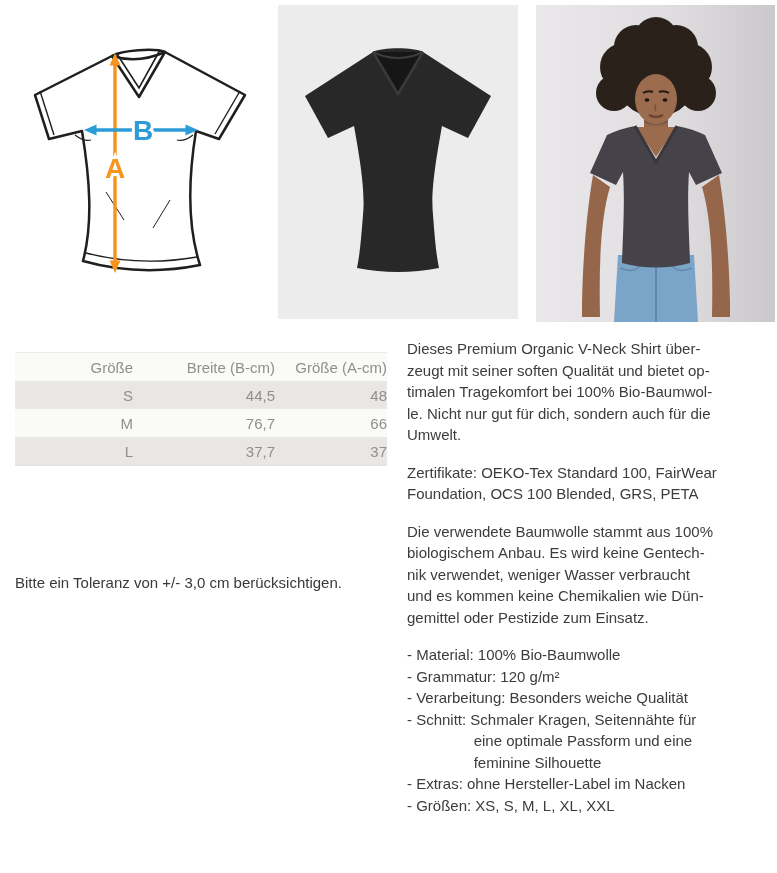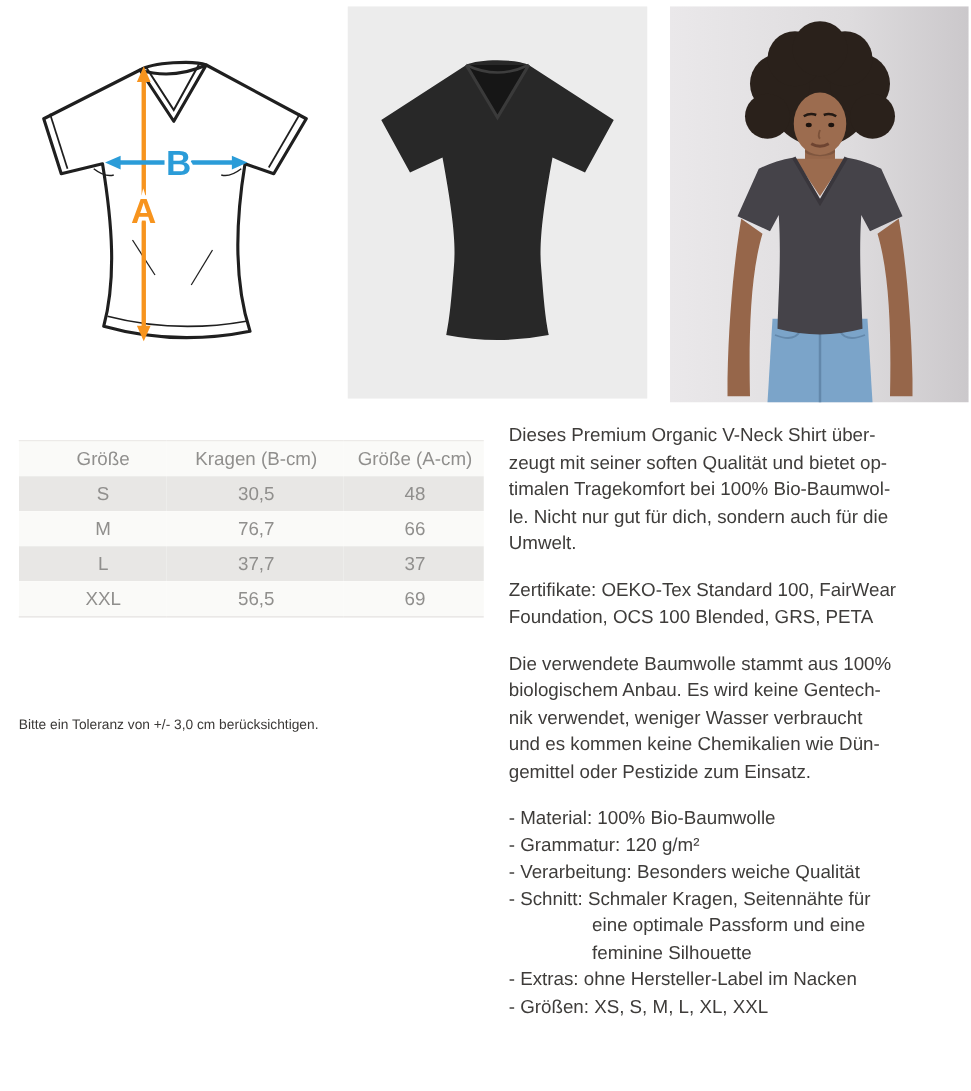--- a/index.html
+++ b/index.html
@@ -13,35 +13,35 @@
   .fig-diagram{left:18px;top:40px;width:232px;height:272px;}
   .fig-product{left:278px;top:5px;width:240px;height:314px;}
   .fig-model{left:536px;top:5px;width:239px;height:317px;}
 
   .size-table{
     position:absolute;left:15px;top:352px;width:372px;
     border-collapse:collapse;table-layout:fixed;
     font-size:15px;color:#908f8d;
   }
   .size-table th,.size-table td{
-    font-weight:400;text-align:center;height:28px;padding:0 0 0 2px;
+    font-weight:400;text-align:right;height:28px;padding:0 0 0 2px;
     overflow:hidden;white-space:nowrap;
   }
   .size-table th:first-child,.size-table td:first-child{padding-left:17px;}
   .size-table col.c1{width:118px;}
   .size-table col.c2{width:142px;}
   .size-table col.c3{width:112px;}
   .size-table thead tr{background:#fafaf8;border-top:1px solid #eceae8;}
   .size-table tbody tr:nth-child(odd){background:#e8e7e5;}
   .size-table tbody tr:nth-child(even){background:#fafaf8;}
   .size-table tbody tr:last-child{border-bottom:1px solid #e3e1df;}
 
   .tolerance{
     position:absolute;left:15px;top:574px;width:385px;margin:0;
-    font-size:11px;color:#3b3937;
+    font-size:15px;color:#3b3937;
   }
   .description{
     position:absolute;left:407px;top:338px;width:372px;
     font-size:15px;line-height:21.5px;color:#3e3c3a;
   }
   .description p{margin:0 0 16px 0;white-space:pre-wrap;}
 </style>
 </head>
 <body>
 
@@ -143,44 +143,39 @@
 
   <table class="size-table">
     <colgroup>
         <col class="c1">
         <col class="c2">
         <col class="c3">
       </colgroup>
     <thead>
       <tr>
         <th>Größe</th>
-        <th>Kragen (B-cm)</th>
+        <th>Breite (B-cm)</th>
         <th>Größe (A-cm)</th>
       </tr>
     </thead>
     <tbody>
       <tr>
         <td>S</td>
-        <td>30,5</td>
+        <td>44,5</td>
         <td>48</td>
       </tr>
       <tr>
         <td>M</td>
         <td>76,7</td>
         <td>66</td>
       </tr>
       <tr>
         <td>L</td>
         <td>37,7</td>
         <td>37</td>
-      </tr>
-      <tr>
-        <td>XXL</td>
-        <td>56,5</td>
-        <td>69</td>
       </tr>
     </tbody>
   </table>
 
   <p class="tolerance">Bitte ein Toleranz von +/- 3,0 cm berücksichtigen.</p>
 
   <div class="description">
     <p>Dieses Premium Organic V-Neck Shirt über-
 zeugt mit seiner soften Qualität und bietet op-
 timalen Tragekomfort bei 100% Bio-Baumwol-

